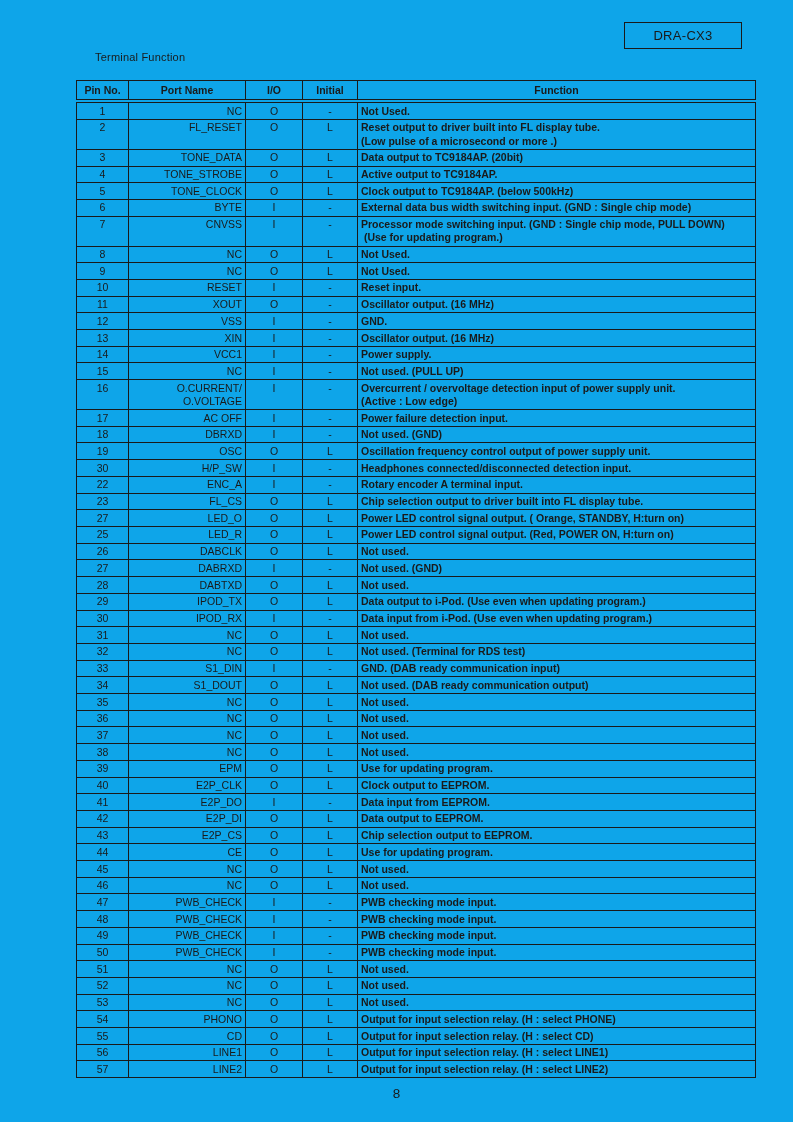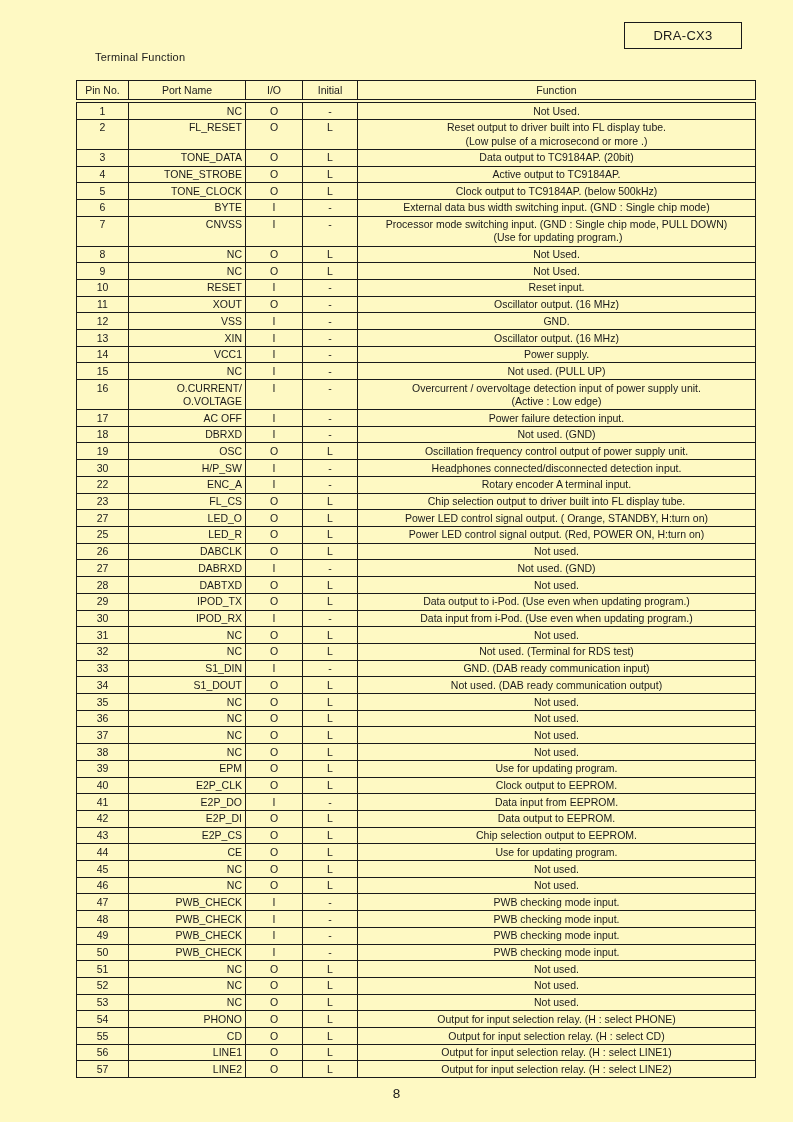--- a/index.html
+++ b/index.html
@@ -6,21 +6,21 @@
     margin: 0;
     padding: 0;
     background: #ffffff;
     font-family: "Liberation Sans", sans-serif;
     color: #1a1a1a;
   }
   .page {
     position: relative;
     width: 793px;
     height: 1122px;
-    background: #fef9c3;
+    background: #0ea5e9;
     overflow: hidden;
   }
   .product-box {
     position: absolute;
     left: 624px;
     top: 22px;
     width: 116px;
     height: 25px;
     border: 1.5px solid #1a1a1a;
     display: flex;
@@ -48,29 +48,29 @@
     color: #1a1a1a;
   }
   table.terminal th, table.terminal td {
     border: 1px solid #1a1a1a;
     vertical-align: top;
     line-height: 13.2px;
     padding: 1.5px 3px 1px 3px;
     overflow: hidden;
   }
   table.terminal th {
-    font-weight: normal;
+    font-weight: bold;
     text-align: center;
     border-bottom: 4px double #1a1a1a;
     padding-top: 2.5px;
     padding-bottom: 2.5px;
   }
   td.c-center { text-align: center; }
   td.c-port  { text-align: right; padding-left: 8px; white-space: pre-wrap; }
-  td.c-fn    { text-align: center; padding-left: 6px; white-space: pre-wrap; }
+  td.c-fn    { text-align: left; padding-left: 6px; white-space: pre-wrap; font-weight: bold; }
   .page-number {
     position: absolute;
     left: 0;
     top: 1086px;
     width: 100%;
     text-align: center;
     font-size: 13.5px;
   }
 </style>
 </head>

